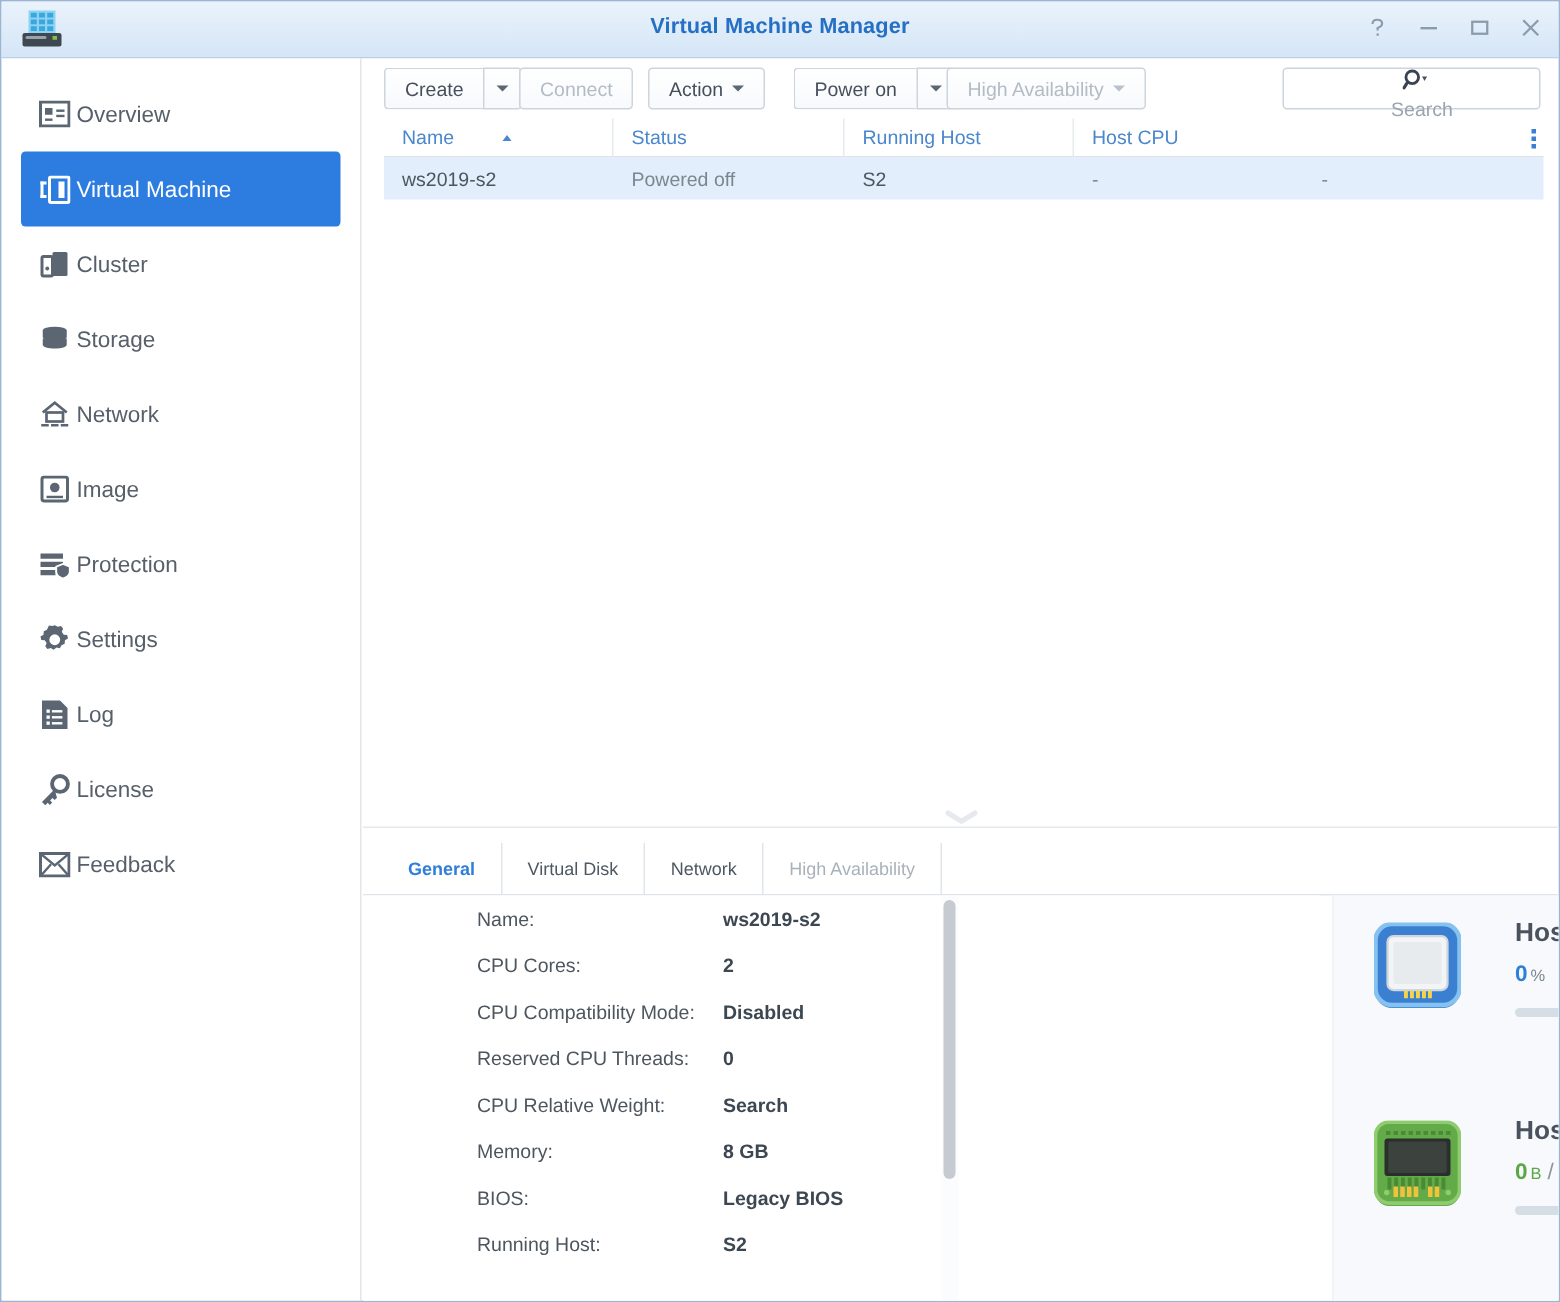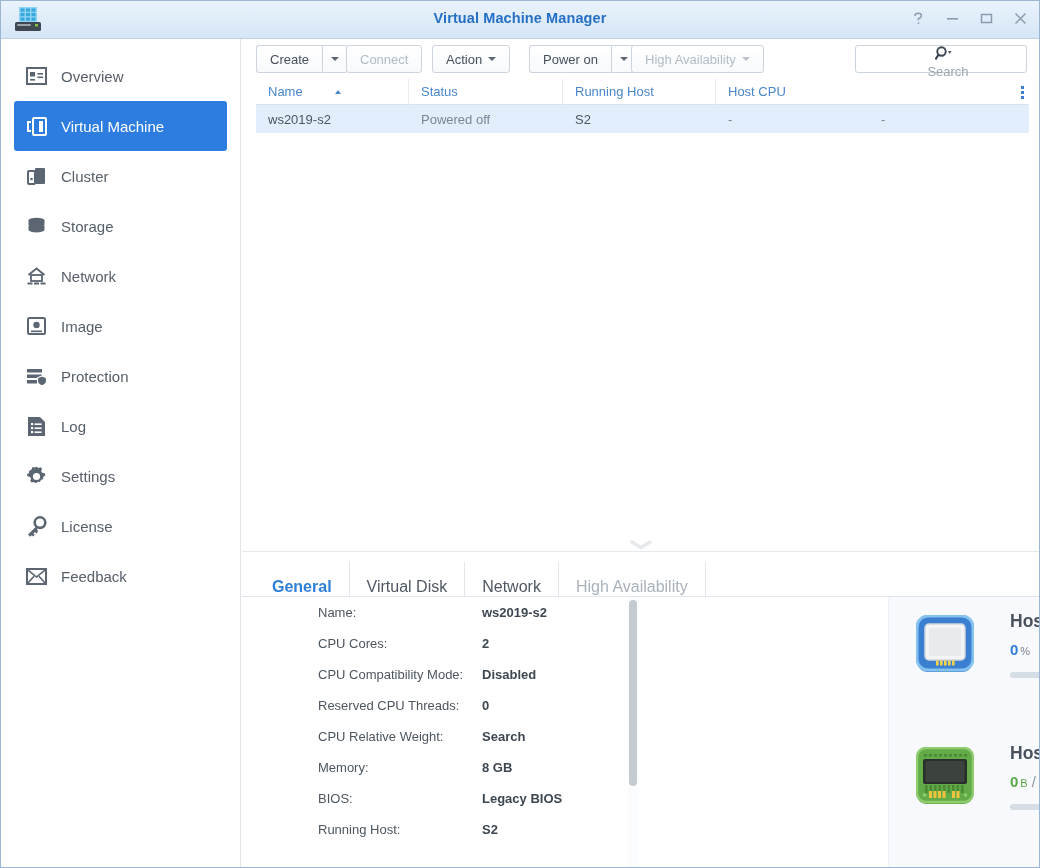--- a/index.html
+++ b/index.html
@@ -53,21 +53,21 @@
   }
   .nav-item {
     position: relative;
     height: 50px; margin: 0 13px;
     display: flex; align-items: center;
     border-radius: 3px;
     padding-left: 11px;
     cursor: default;
   }
   .nav-item .nav-label {
-    font-size: 15px; color: #57606a; margin-left: 14px;
+    font-size: 15px; color: #57606a; margin-left: 4px;
   }
   .nav-item.active { background: #2d7de0; text-align: right; }
   .nav-item.active .nav-label { color: #ffffff; }
   .nav-icon {
     width: 22px; height: 22px; flex: 0 0 22px;
     display: flex; align-items: center; justify-content: center;
     color: #5b6672;
   }
   .nav-item.active .nav-icon { color: #ffffff; }
   .nav-icon svg { display: block; }
@@ -168,22 +168,22 @@
   .detail {
     position: absolute; left: 0; top: 512px; width: 797px; height: 317px;
     border-top: 1px solid #e4e9ee;
     background: #ffffff;
   }
   .tabs {
     position: absolute; left: 14px; top: 10px; height: 34px;
     display: flex; align-items: stretch;
   }
   .tab {
-    font-size: 16px; color: #4f5862;
-    display: flex; align-items: flex-end;
+    font-size: 12px; color: #4f5862;
+    display: flex; align-items: center;
     padding: 0 17px;
     border-right: 1px solid #e1e6eb;
     cursor: default;
     position: relative;
   }
   .tab:first-child { padding-left: 16px; }
   .tab.active { color: #2f7fd8; font-weight: bold; }
   .tab.disabled { color: #a9b2bb; }
   .tab-caret {
     position: absolute; left: 50%; bottom: -8px; margin-left: -6px;
@@ -374,43 +374,43 @@
           <rect x="1" y="7.5" width="15" height="3.5"></rect>
           <rect x="1" y="13" width="10" height="3.5"></rect>
           <path d="M16 9 l4.5 1.8v3.4c0 2.2-2.2 3.8-4.5 4.6-2.3-.8-4.5-2.4-4.5-4.6v-3.4z" fill="currentColor" stroke="#ffffff" stroke-width="1.2"></path>
         </svg>
       </span>
       <span class="nav-label">Protection</span>
     </div>
 
     <div class="nav-item">
       <span class="nav-icon">
+        <svg width="21" height="21" viewBox="0 0 21 21" fill="currentColor">
+          <path d="M10.5 0.8l2 1.1 2.2-.6 1.4 1.8-.9 2.1 1.3 1.9 2.3.2.5 2.3-2 1.2-.2 2.3-2.1 1-1.1 2-2.3-.4-1.8 1.5-2-1.2-2.2.6-1.4-1.8.9-2.1-1.3-1.9-2.3-.2-.5-2.3 2-1.2.2-2.3 2.1-1L6.6 1l2.3.4z"></path>
+          <circle cx="10.5" cy="10.5" r="3.6" fill="#ffffff"></circle>
+        </svg>
+      </span>
+      <span class="nav-label">Settings</span>
+    </div>
+
+    <div class="nav-item">
+      <span class="nav-icon">
         <svg width="19" height="21" viewBox="0 0 19 21" fill="currentColor">
           <path d="M1 1h12l5 5v14H1z"></path>
           <g fill="#ffffff">
             <rect x="4" y="7" width="2.2" height="2.2"></rect>
               <rect x="7.6" y="7.4" width="7" height="1.6"></rect>
             <rect x="4" y="11" width="2.2" height="2.2"></rect>
               <rect x="7.6" y="11.4" width="7" height="1.6"></rect>
             <rect x="4" y="15" width="2.2" height="2.2"></rect>
               <rect x="7.6" y="15.4" width="7" height="1.6"></rect>
           </g>
         </svg>
       </span>
       <span class="nav-label">Log</span>
-    </div>
-
-    <div class="nav-item">
-      <span class="nav-icon">
-        <svg width="21" height="21" viewBox="0 0 21 21" fill="currentColor">
-          <path d="M10.5 0.8l2 1.1 2.2-.6 1.4 1.8-.9 2.1 1.3 1.9 2.3.2.5 2.3-2 1.2-.2 2.3-2.1 1-1.1 2-2.3-.4-1.8 1.5-2-1.2-2.2.6-1.4-1.8.9-2.1-1.3-1.9-2.3-.2-.5-2.3 2-1.2.2-2.3 2.1-1L6.6 1l2.3.4z"></path>
-          <circle cx="10.5" cy="10.5" r="3.6" fill="#ffffff"></circle>
-        </svg>
-      </span>
-      <span class="nav-label">Settings</span>
     </div>
 
     <div class="nav-item">
       <span class="nav-icon">
         <svg width="21" height="21" viewBox="0 0 21 21" fill="currentColor">
           <circle cx="14" cy="6.6" r="5.3" fill="none" stroke="currentColor" stroke-width="2.6"></circle>
           <path d="M10.4 10.2 L2 18.6 l2.2 2.2 1.6-1.6 1.4 1.4 1.6-1.6-1.4-1.4 1.6-1.6 1.4 1.4 1.6-1.6z"></path>
         </svg>
       </span>
       <span class="nav-label">License</span>

